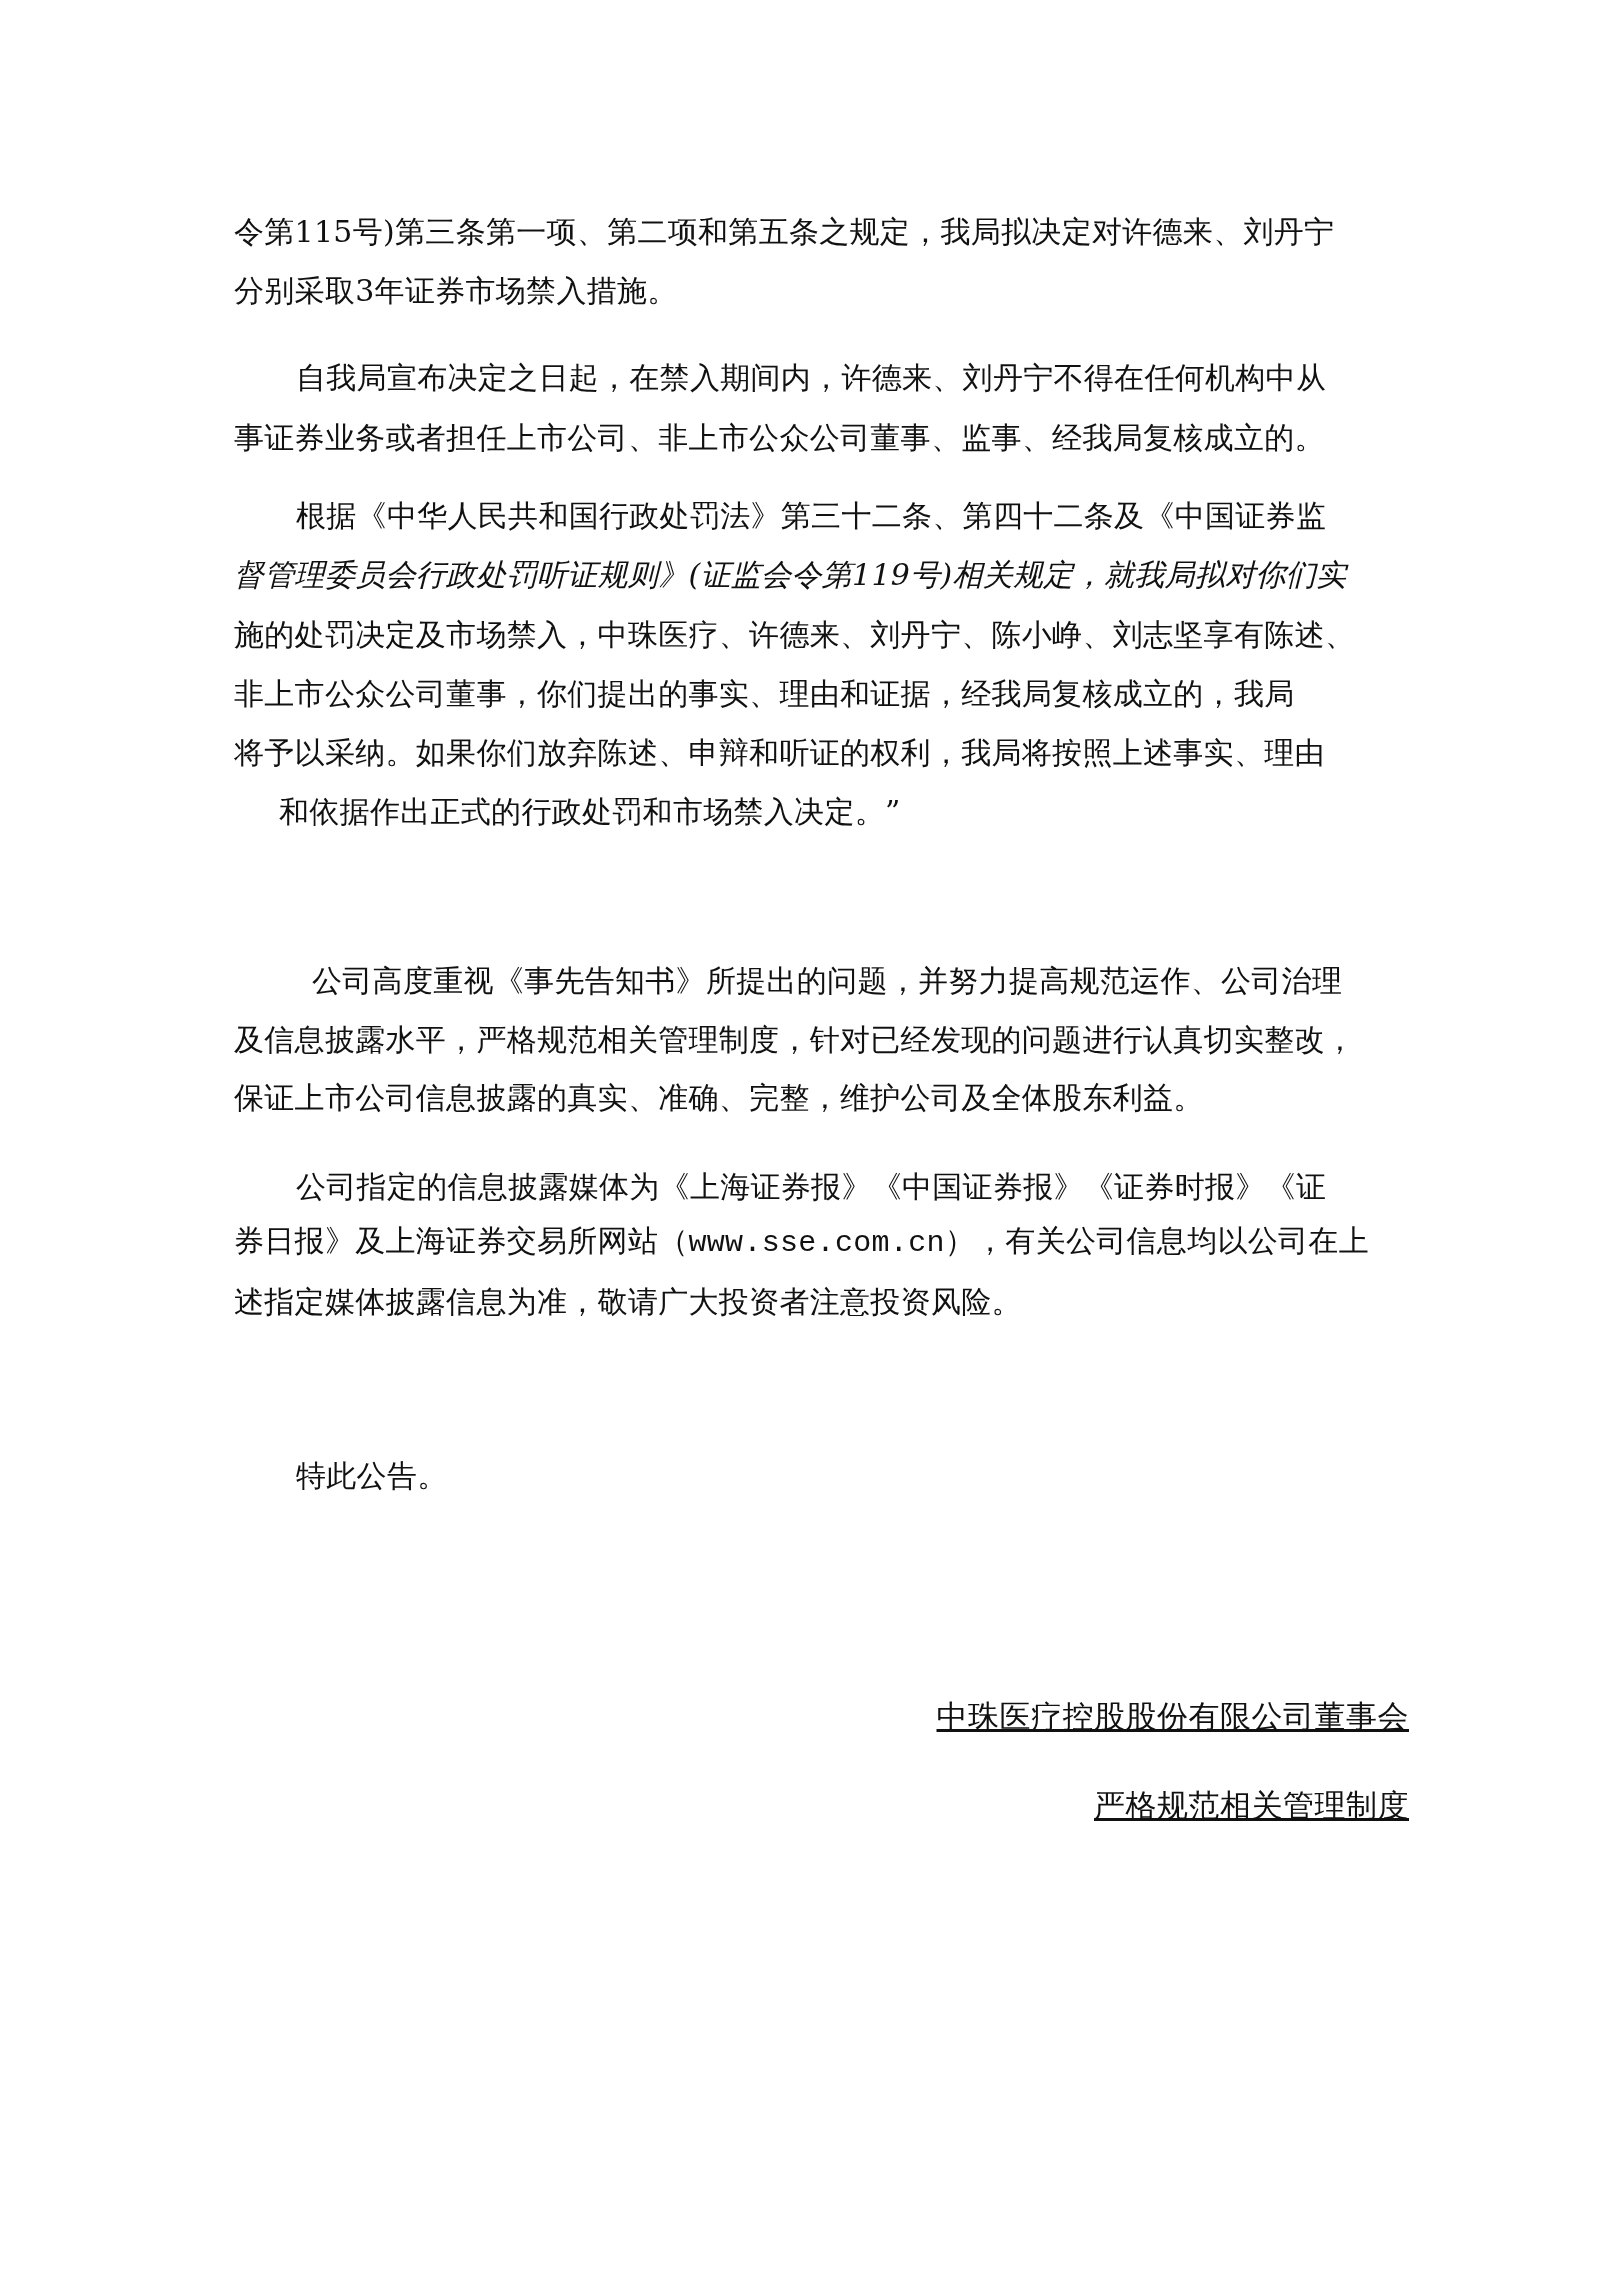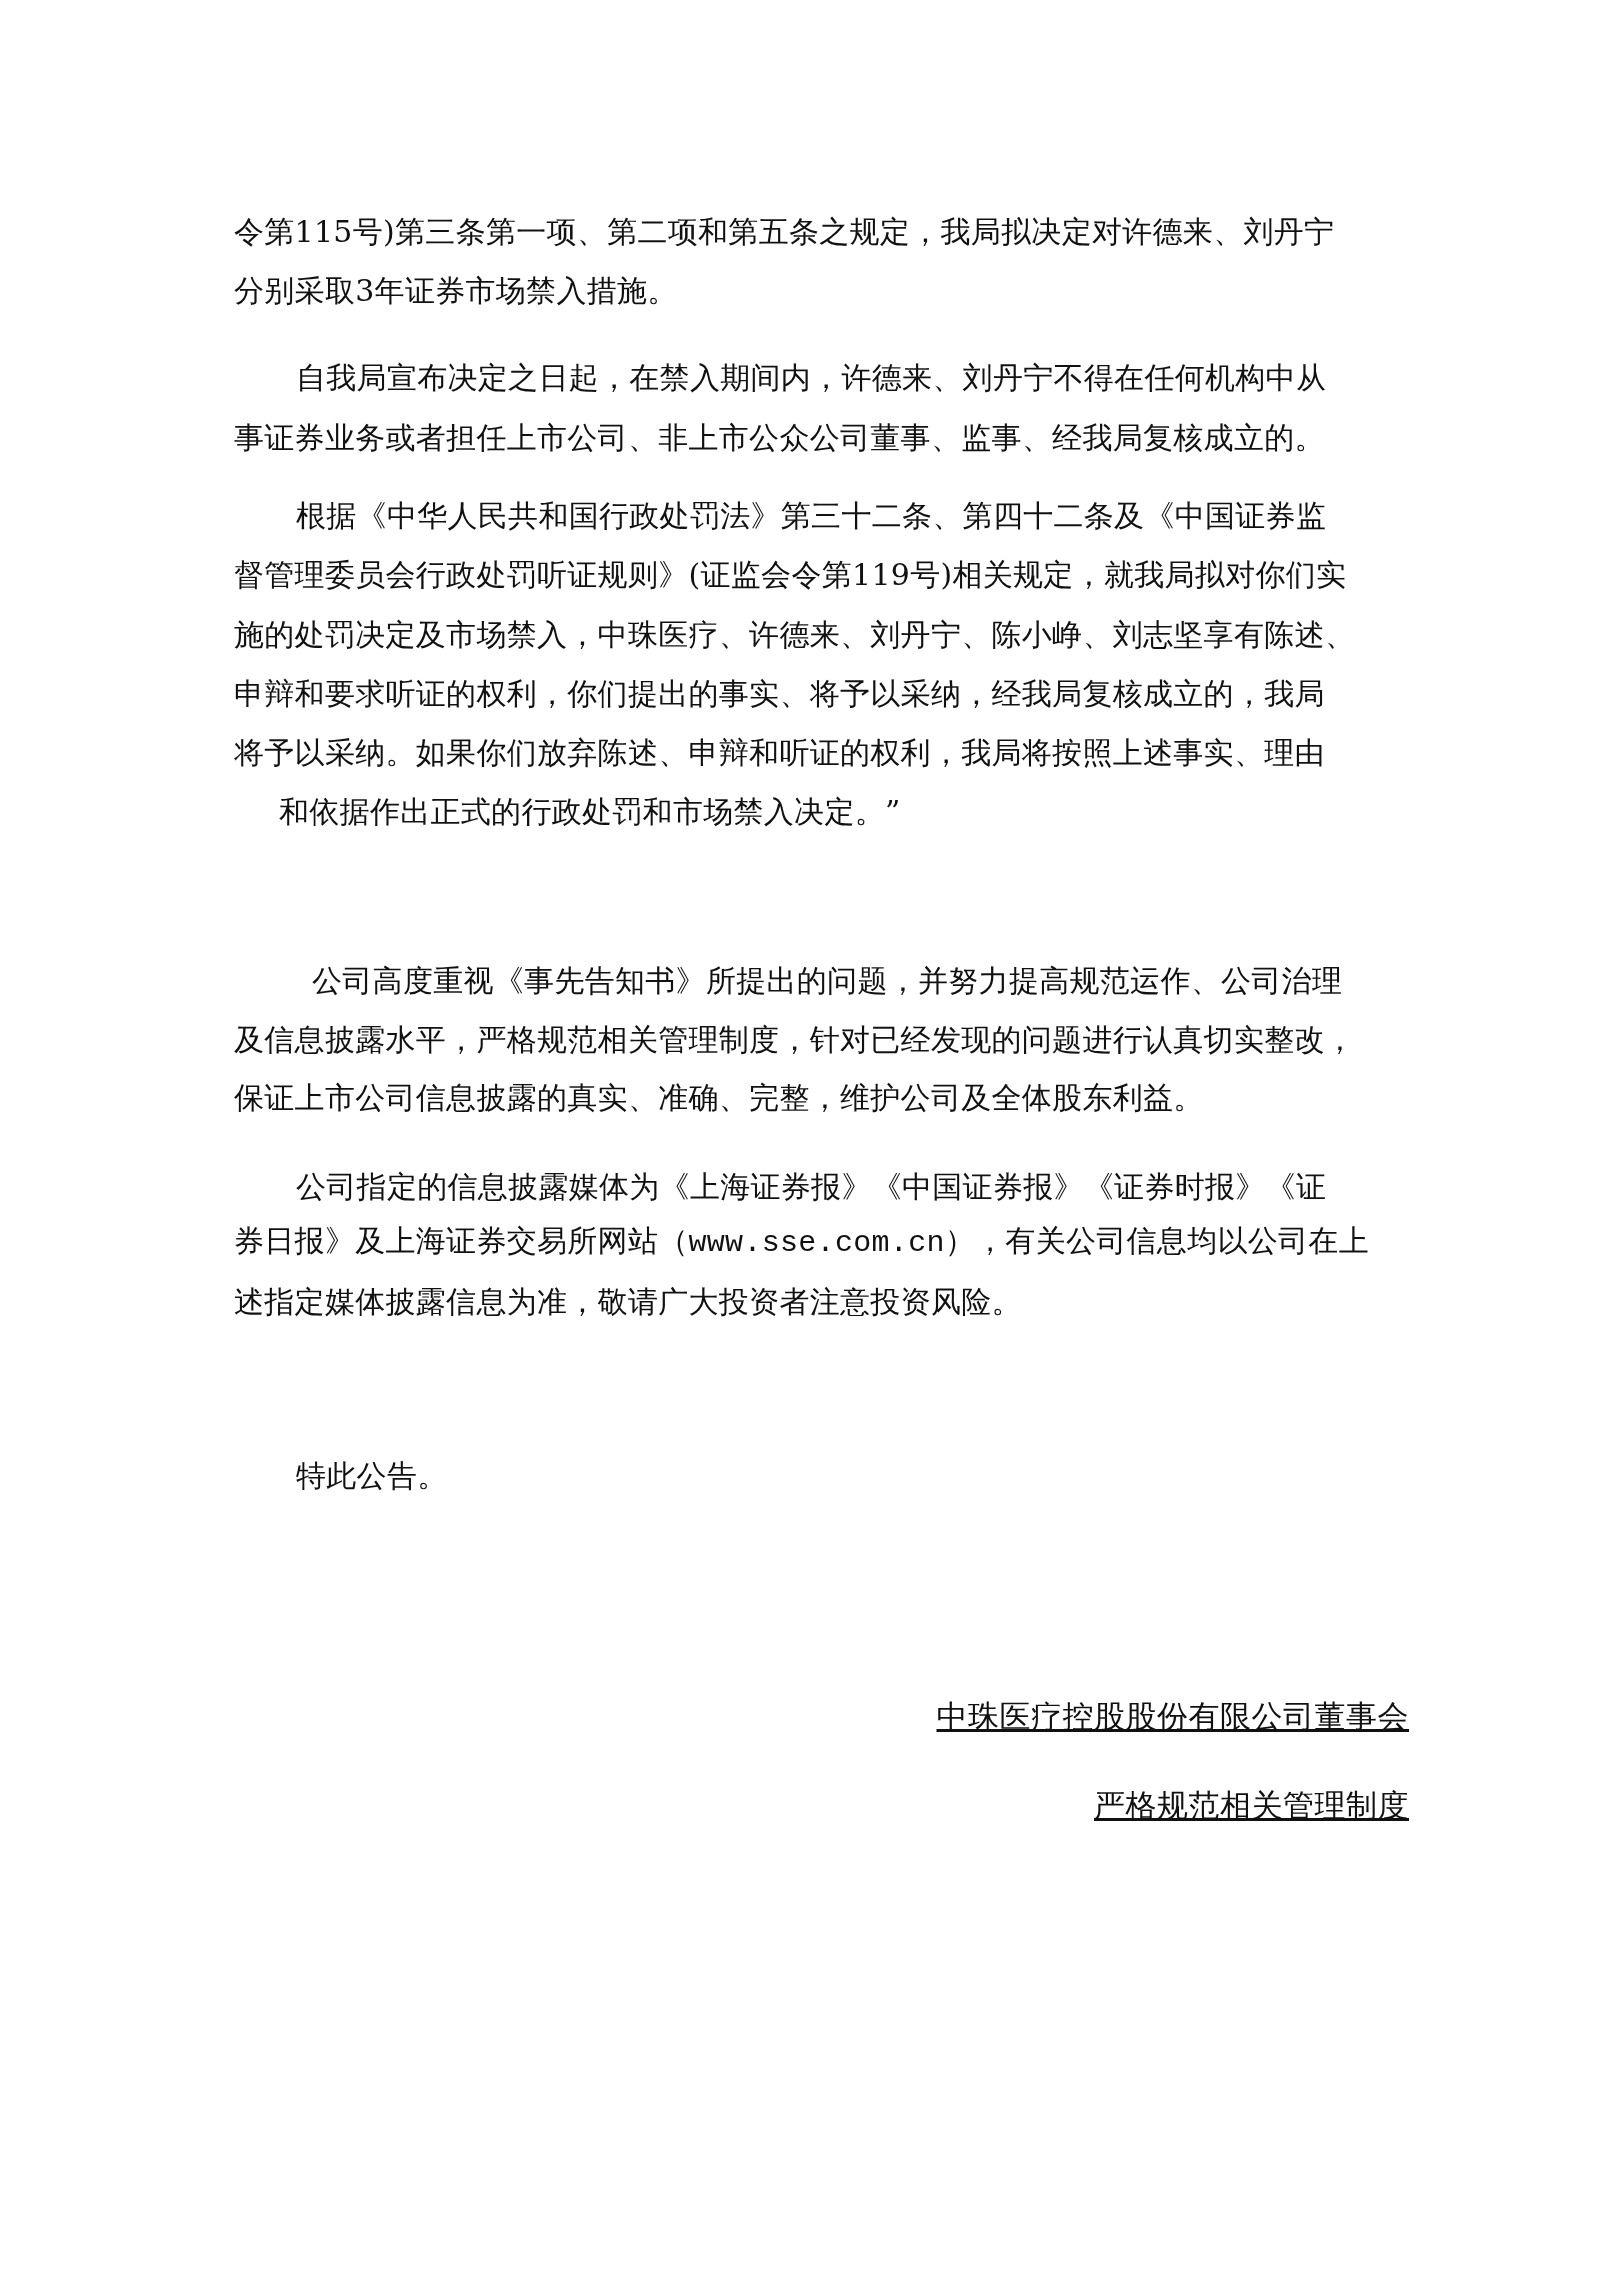--- a/index.html
+++ b/index.html
@@ -58,23 +58,23 @@
     <div class="line" style="top:261px;">分别采取3年证券市场禁入措施。</div>
   </div>
 
   <div class="paragraph">
     <div class="line indent" style="top:348px;">自我局宣布决定之日起，在禁入期间内，许德来、刘丹宁不得在任何机构中从</div>
     <div class="line" style="top:408px;">事证券业务或者担任上市公司、非上市公众公司董事、监事、经我局复核成立的。</div>
   </div>
 
   <div class="paragraph">
     <div class="line indent" style="top:486px;">根据《中华人民共和国行政处罚法》第三十二条、第四十二条及《中国证券监</div>
-    <div class="line" style="top:545px;">督管理委员会行政处罚听证规则》(证监会令第119号)相关规定，就我局拟对你们实</div>
+    <div class="line" style="top:545px;font-style:italic;">督管理委员会行政处罚听证规则》(证监会令第119号)相关规定，就我局拟对你们实</div>
     <div class="line" style="top:605px;">施的处罚决定及市场禁入，中珠医疗、许德来、刘丹宁、陈小峥、刘志坚享有陈述、</div>
-    <div class="line" style="top:664px;">申辩和要求听证的权利，你们提出的事实、将予以采纳，经我局复核成立的，我局</div>
+    <div class="line" style="top:664px;">非上市公众公司董事，你们提出的事实、理由和证据，经我局复核成立的，我局</div>
     <div class="line" style="top:723px;">将予以采纳。如果你们放弃陈述、申辩和听证的权利，我局将按照上述事实、理由</div>
     <div class="line" style="top:782px;margin-left:45px;">和依据作出正式的行政处罚和市场禁入决定。”</div>
   </div>
 
   <div class="paragraph">
     <div class="line indent" style="top:951px;margin-left:16px;">公司高度重视《事先告知书》所提出的问题，并努力提高规范运作、公司治理</div>
     <div class="line" style="top:1010px;">及信息披露水平，严格规范相关管理制度，针对已经发现的问题进行认真切实整改，</div>
     <div class="line" style="top:1068px;">保证上市公司信息披露的真实、准确、完整，维护公司及全体股东利益。</div>
   </div>
 

